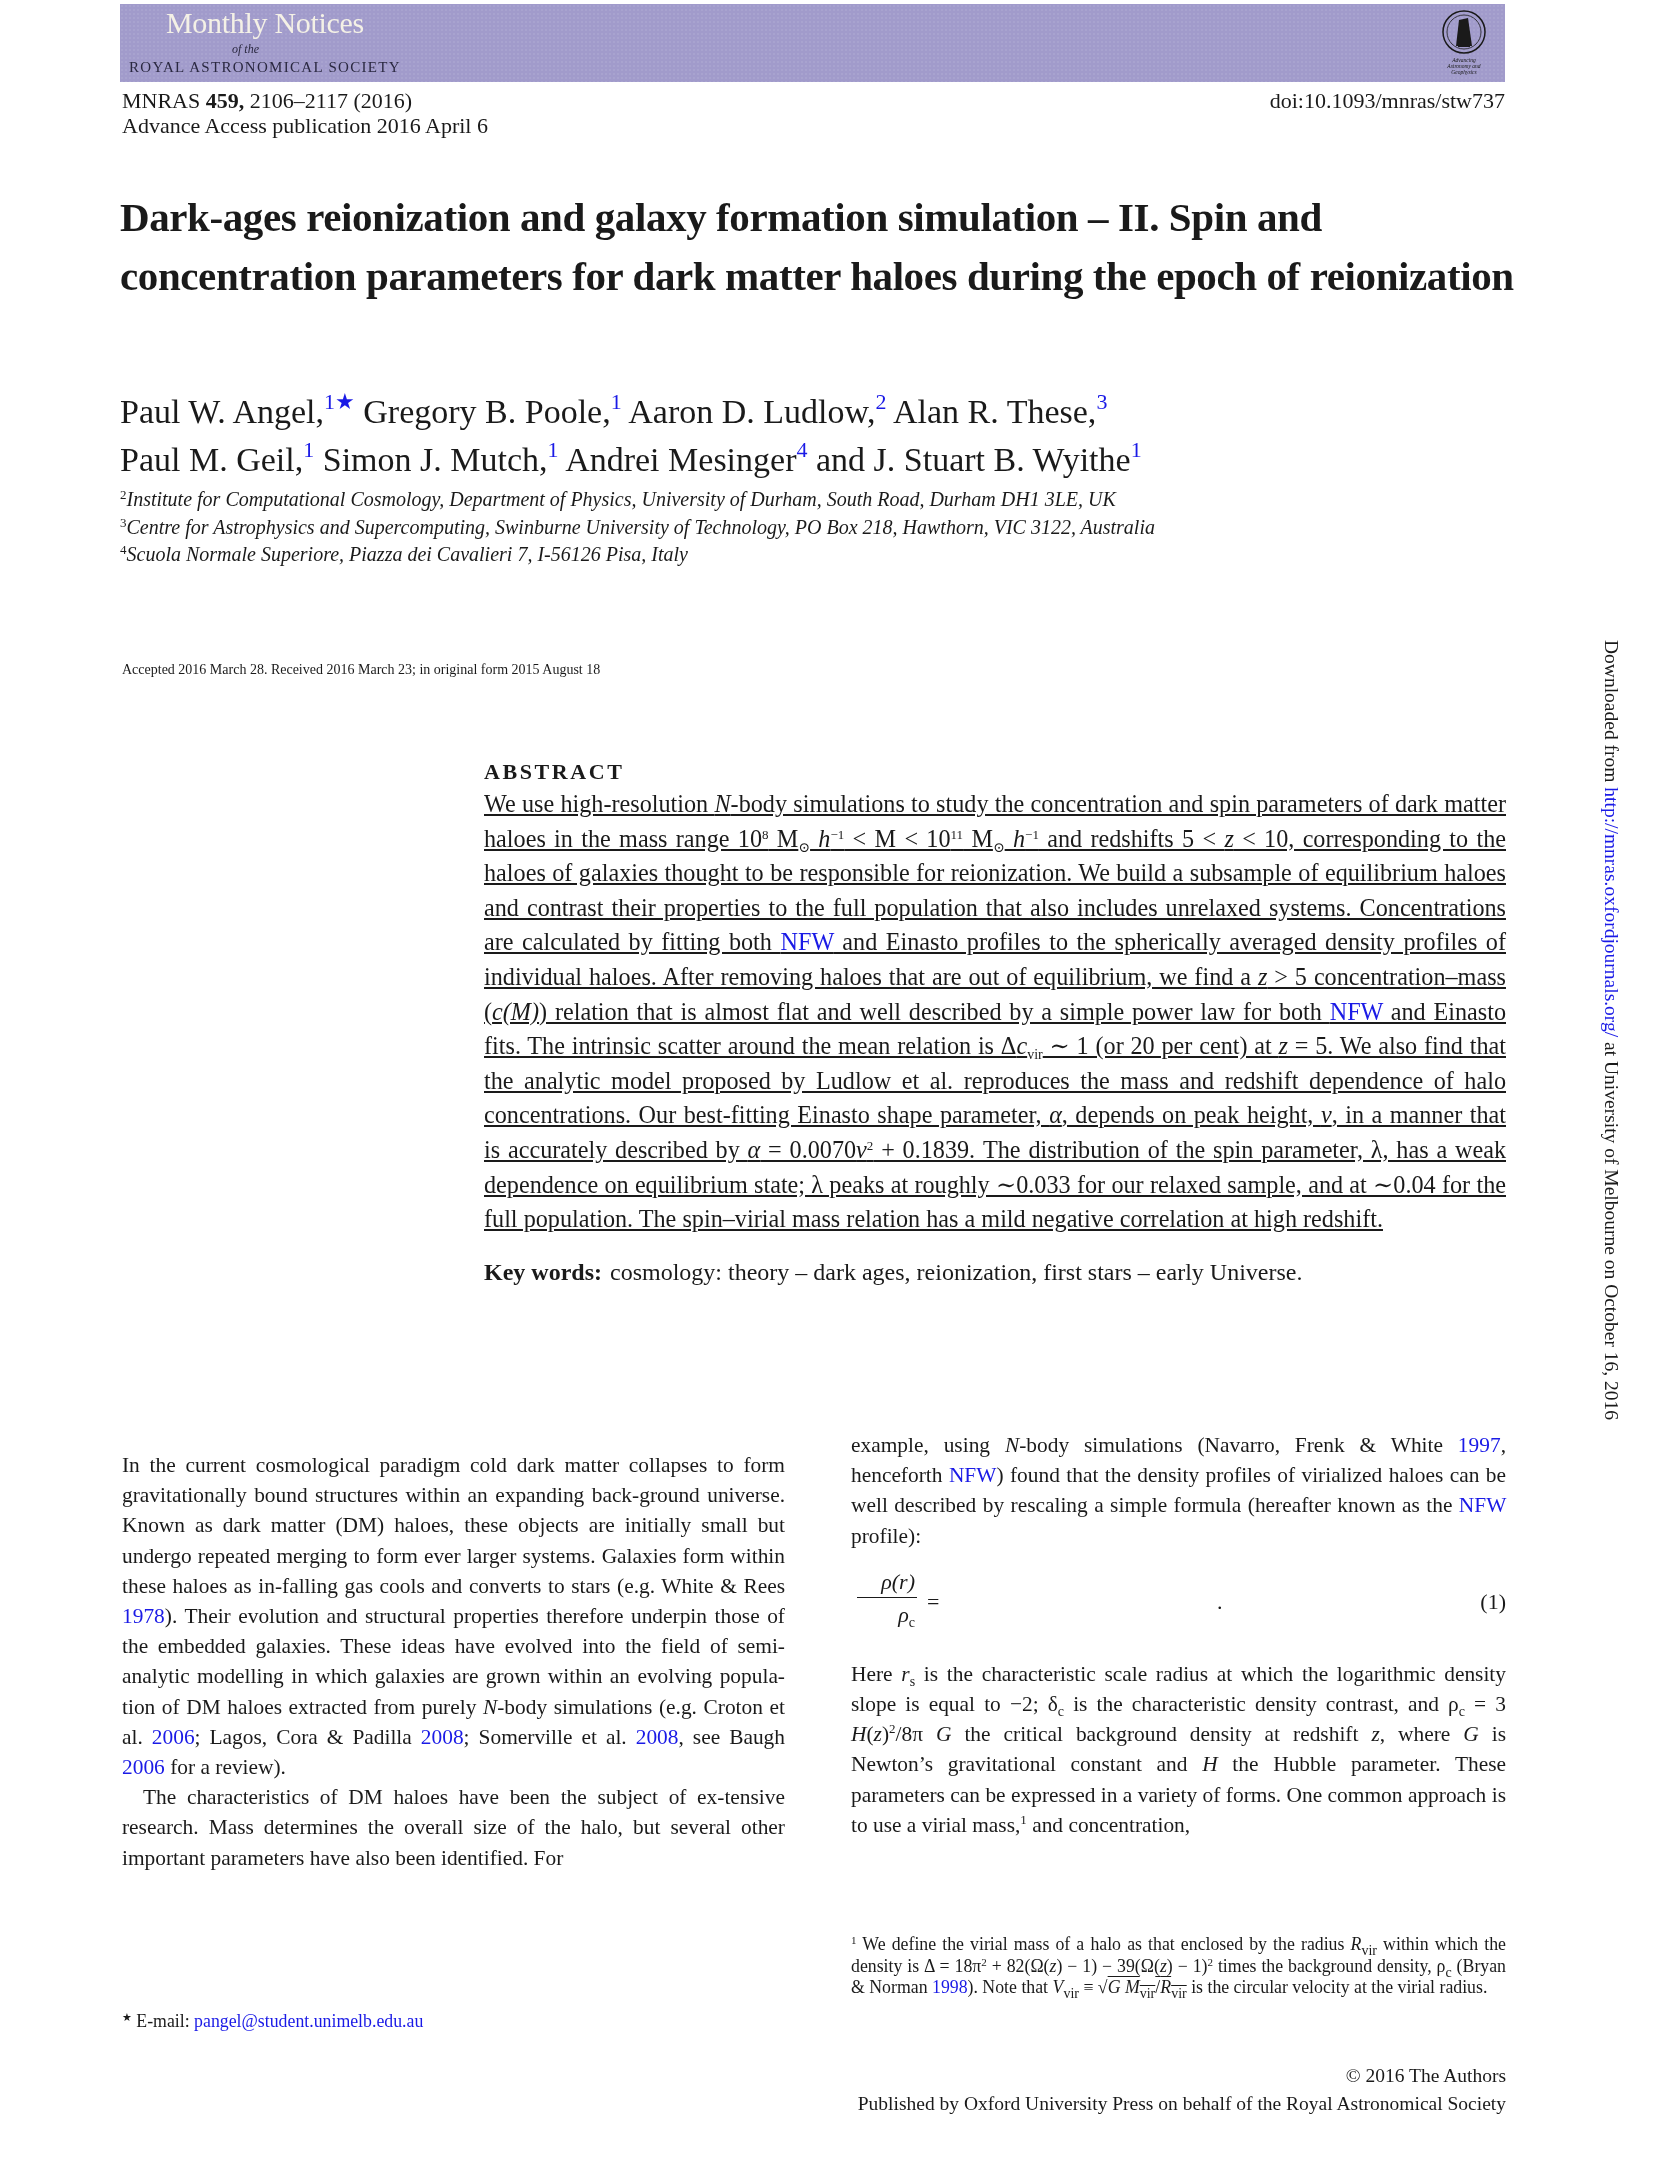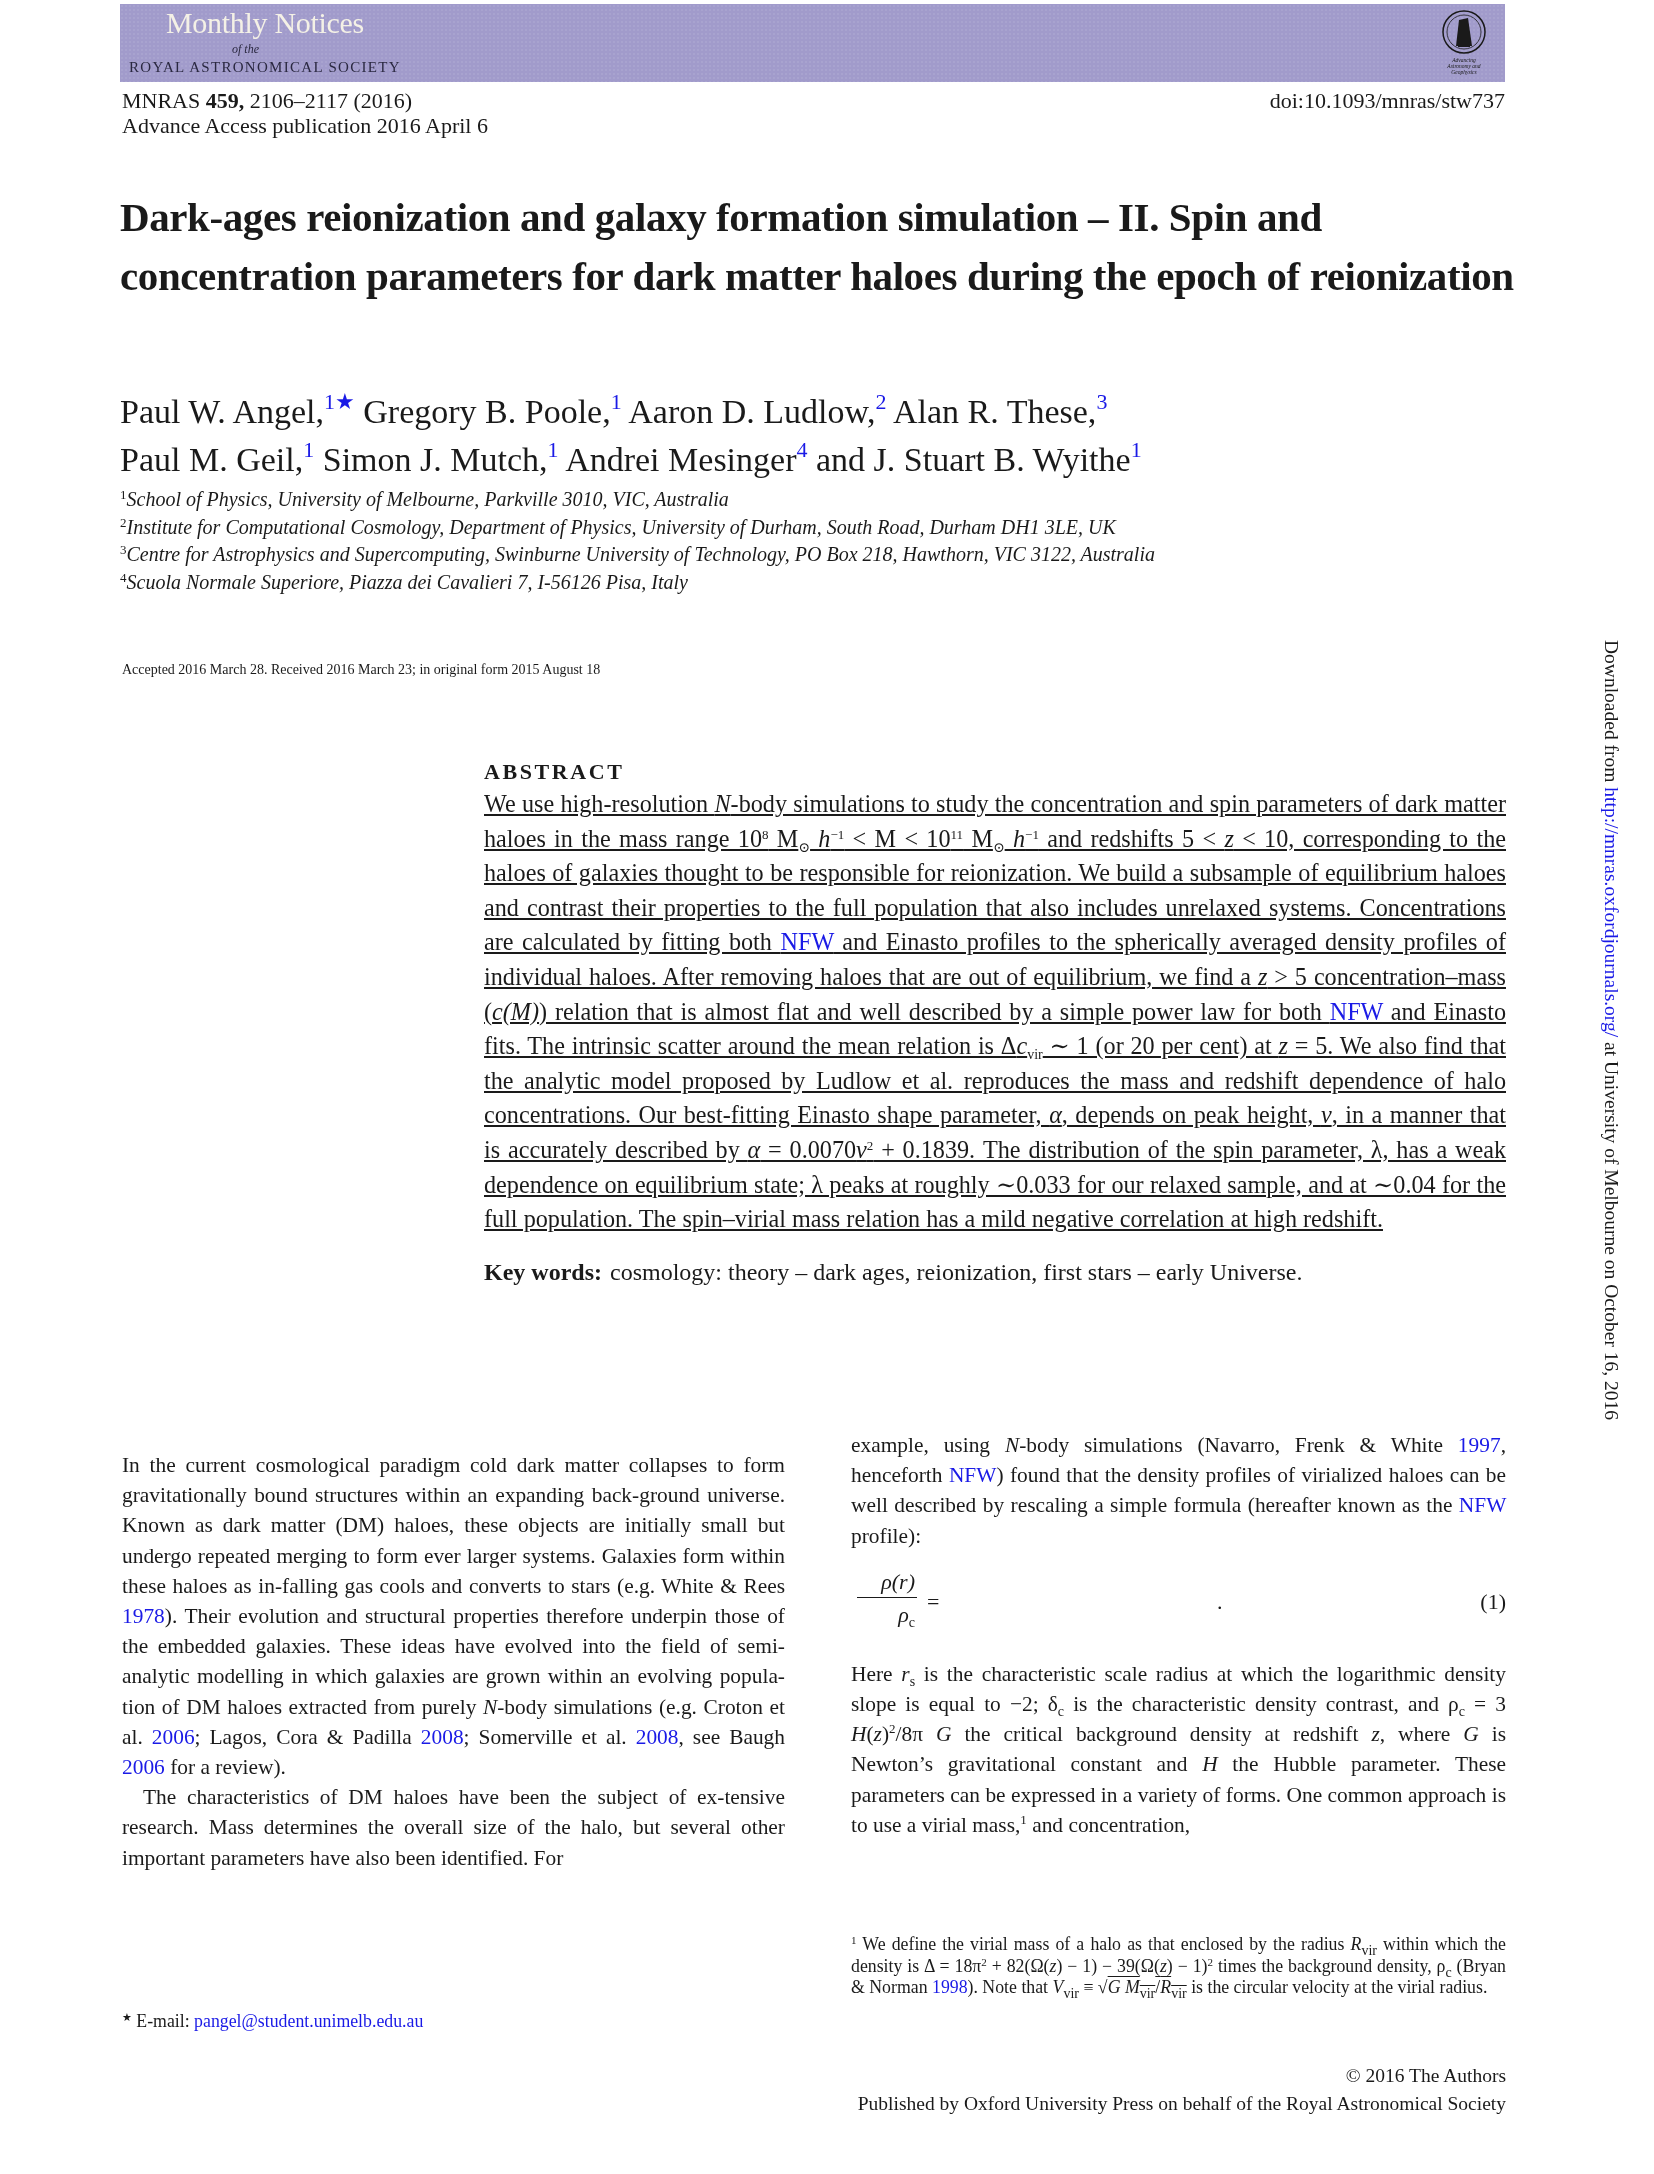--- a/index.html
+++ b/index.html
@@ -107,21 +107,20 @@
   <span><span>Gregory B. Poole,</span><sup>1</sup></span>
   <span><span>Aaron D. Ludlow,</span><sup>2</sup></span>
   <span><span>Alan R. These,</span><sup>3</sup></span><br>
   <span><span>Paul M. Geil,</span><sup>1</sup></span>
   <span><span>Simon J. Mutch,</span><sup>1</sup></span>
   <span><span>Andrei Mesinger</span><sup>4</sup></span>
   <span><span>and J. Stuart B. Wyithe</span><sup>1</sup></span>
 </div>
 
 <div class="affils">
-  <div><sup>1</sup><span>School of Physics, University of Melbourne, Parkville 3010, VIC, Australia</span></div>
   <div><sup>2</sup><span>Institute for Computational Cosmology, Department of Physics, University of Durham, South Road, Durham DH1 3LE, UK</span></div>
   <div><sup>3</sup><span>Centre for Astrophysics and Supercomputing, Swinburne University of Technology, PO Box 218, Hawthorn, VIC 3122, Australia</span></div>
   <div><sup>4</sup><span>Scuola Normale Superiore, Piazza dei Cavalieri 7, I-56126 Pisa, Italy</span></div>
 </div>
 
 <div class="accepted">Accepted 2016 March 28. Received 2016 March 23; in original form 2015 August 18</div>
 
 <div class="abstract">
   <div class="h">ABSTRACT</div>
   <div class="body"><span>We use high-resolution </span><i>N</i><span>-body simulations to study the concentration and spin parameters of dark matter haloes in the mass range 10</span><sup class="s">8</sup><span> M</span><sub class="s">⊙</sub><i> h</i><sup class="s">−1</sup><span> &lt; M &lt; 10</span><sup class="s">11</sup><span> M</span><sub class="s">⊙</sub><i> h</i><sup class="s">−1</sup><span> and redshifts 5 &lt; </span><i>z</i><span> &lt; 10, corresponding to the haloes of galaxies thought to be responsible for reionization. We build a subsample of equilibrium haloes and contrast their properties to the full population that also includes unrelaxed systems. Concentrations are calculated by fitting both </span><a>NFW</a><span> and Einasto profiles to the spherically averaged density profiles of individual haloes. After removing haloes that are out of equilibrium, we find a </span><i>z</i><span> &gt; 5 concentration–mass (</span><i>c(M)</i><span>) relation that is almost flat and well described by a simple power law for both </span><a>NFW</a><span> and Einasto fits. The intrinsic scatter around the mean relation is Δ</span><i>c</i><sub class="s">vir</sub><span> ∼ 1 (or 20 per cent) at </span><i>z</i><span> = 5. We also find that the analytic model proposed by Ludlow et al. reproduces the mass and redshift dependence of halo concentrations. Our best-fitting Einasto shape parameter, </span><i>α</i><span>, depends on peak height, </span><i>ν</i><span>, in a manner that is accurately described by </span><i>α</i><span> = 0.0070</span><i>ν</i><sup class="s">2</sup><span> + 0.1839. The distribution of the spin parameter, λ, has a weak dependence on equilibrium state; λ peaks at roughly ∼0.033 for our relaxed sample, and at ∼0.04 for the full population. The spin–virial mass relation has a mild negative correlation at high redshift.</span></div>

